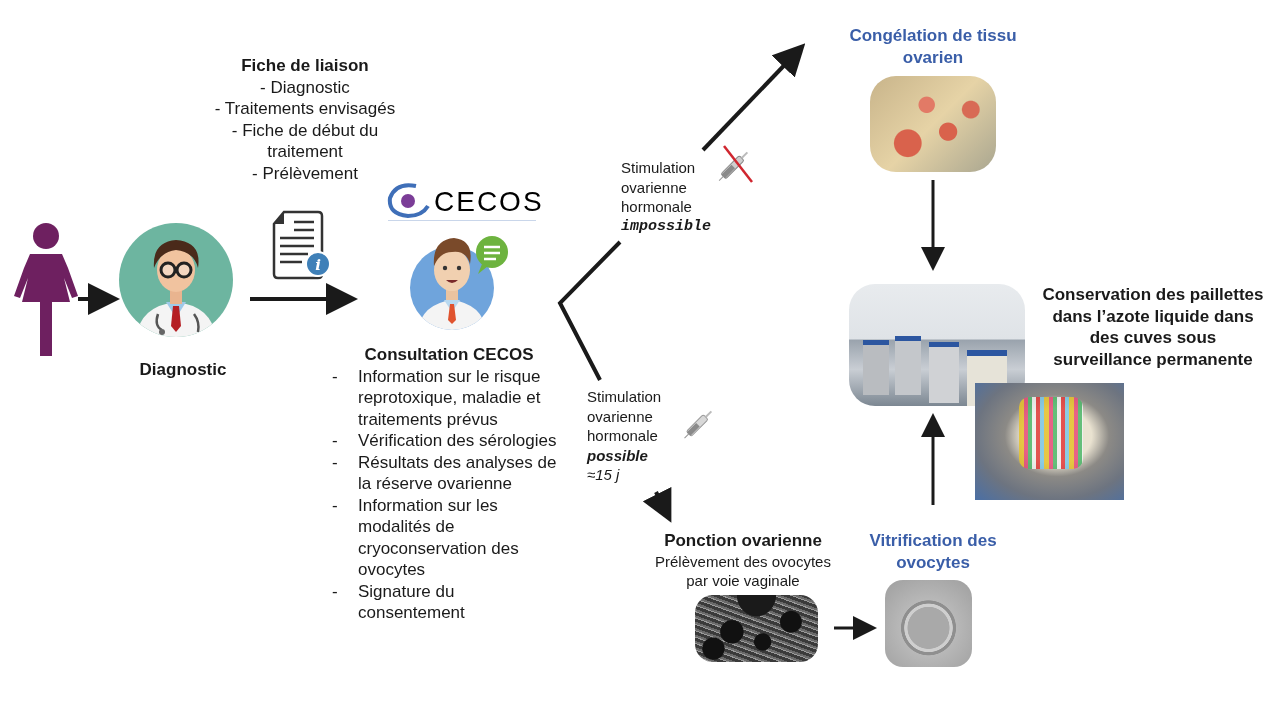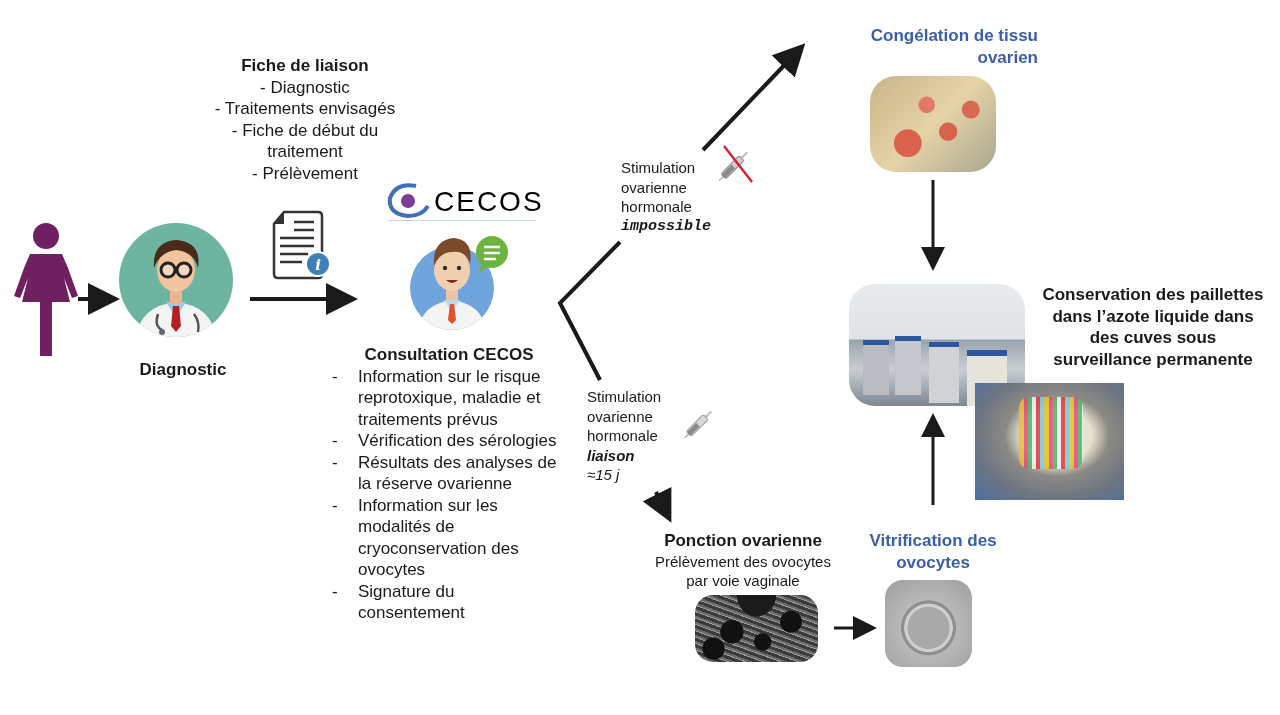--- a/index.html
+++ b/index.html
@@ -144,33 +144,33 @@
     <line x1="32" y1="22.5" x2="40" y2="22.5" stroke="#bbb" stroke-width="2"></line>
     <line x1="0" y1="22.5" x2="6" y2="22.5" stroke="#999" stroke-width="1"></line>
   </g>
   <line x1="12" y1="4" x2="40" y2="40" stroke="#d0262f" stroke-width="2.5"></line>
 </svg>
 
 <div class="abs side-label" style="left:587px;top:387px;">
   <div>Stimulation</div>
   <div>ovarienne</div>
   <div>hormonale</div>
-  <div class="bold" style="font-style:italic;">liaison</div>
+  <div class="bold" style="font-style:italic;">possible</div>
   <div style="font-style:italic;">≈15 j</div>
 </div>
 <svg class="abs" style="left:678px;top:402px" width="42" height="42" viewBox="0 0 42 42">
   <g transform="rotate(-45 21 21)">
     <rect x="6" y="18" width="24" height="7" rx="2" fill="#d8d8d8" stroke="#999" stroke-width="1"></rect>
     <rect x="6" y="19" width="13" height="5" fill="#8a8a8a"></rect>
     <line x1="30" y1="21.5" x2="38" y2="21.5" stroke="#bbb" stroke-width="2"></line>
     <line x1="0" y1="21.5" x2="6" y2="21.5" stroke="#999" stroke-width="1"></line>
   </g>
 </svg>
 
-<div class="abs txt bold center blue" style="left:828px;top:25px;width:210px;text-align:right;">
+<div class="abs txt bold center blue" style="left:828px;top:25px;width:210px;">
   <div>Congélation de tissu</div>
   <div>ovarien</div>
 </div>
 <div class="photo" style="left:870px;top:76px;width:126px;height:96px;background:radial-gradient(circle at 30% 70%, #d9624c 0 12%, transparent 13%), radial-gradient(circle at 62% 58%, #d9624c 0 9%, transparent 10%), radial-gradient(circle at 45% 30%, #e27a66 0 8%, transparent 9%), radial-gradient(circle at 80% 35%, #d86a55 0 7%, transparent 8%), linear-gradient(135deg,#c8b48a,#e6d3a6 50%,#a9a690);"></div>
 
 <div class="photo" style="left:849px;top:284px;width:176px;height:122px;background:linear-gradient(180deg,#e8ebee 0%,#dfe3e7 45%,#9aa3ad 46%,#c9ced4 70%,#7c8792 100%);">
   <div style="position:absolute;left:14px;top:56px;width:26px;height:50px;background:#b9bcc0;border-top:5px solid #2c56a0;"></div>
   <div style="position:absolute;left:46px;top:52px;width:26px;height:54px;background:#c4c7cb;border-top:5px solid #2c56a0;"></div>
   <div style="position:absolute;left:80px;top:58px;width:30px;height:56px;background:#d0d2d5;border-top:5px solid #2c56a0;"></div>
   <div style="position:absolute;left:118px;top:66px;width:40px;height:56px;background:#e6e3d8;border-top:6px solid #2c56a0;"></div>

